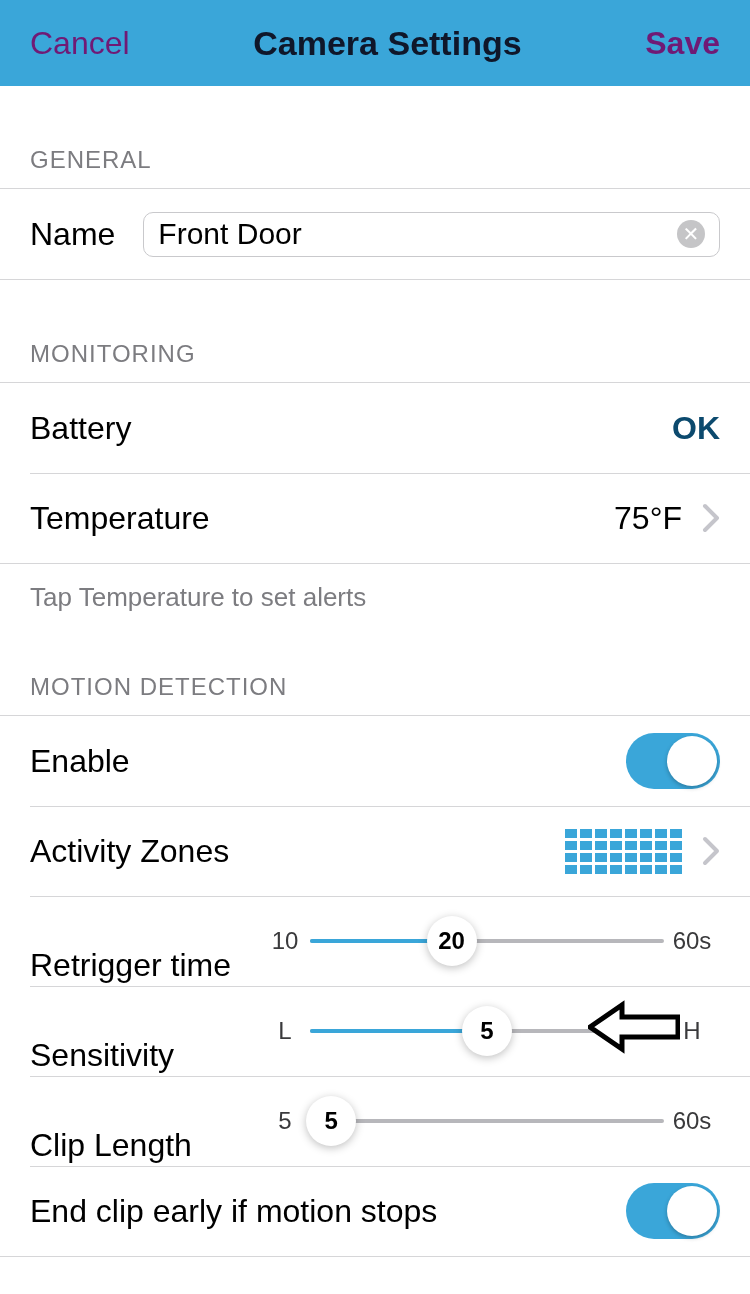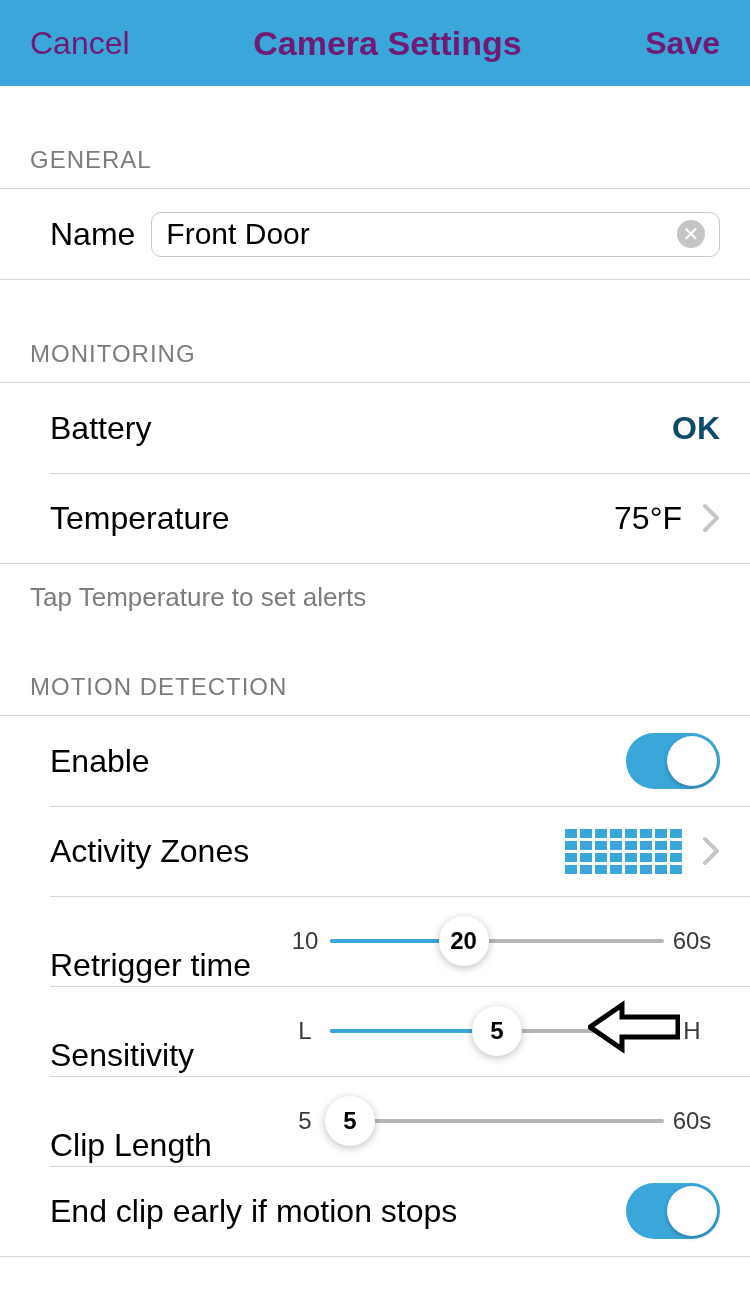--- a/index.html
+++ b/index.html
@@ -1,27 +1,27 @@
 <!DOCTYPE html>
 <html><head>
 <meta charset="utf-8">
 <style>
   * { box-sizing: border-box; margin: 0; padding: 0; }
   html, body { width: 750px; height: 1294px; font-family: -apple-system, "Helvetica Neue", Arial, sans-serif; background: #fff; color: #000; -webkit-font-smoothing: antialiased; }
   .header { background: #3aa6d9; height: 86px; display: flex; align-items: center; justify-content: space-between; padding: 0 30px; }
   .header .btn { color: #701a75; font-size: 32px; font-weight: 400; }
-  .header .title { color: #701a75; font-size: 34px; font-weight: 700; }
+  .header .title { color: #0f172a; font-size: 34px; font-weight: 700; }
   .header .save { font-weight: 700; }
   .section-header { color: #7c7c80; font-size: 24px; letter-spacing: 1px; padding: 60px 30px 14px 30px; text-transform: uppercase; }
-  .group { border-top: 1px solid #d6d6d8; border-bottom: 1px solid #d6d6d8; background: #fff; padding-left: 20px; }
+  .group { border-top: 1px solid #d6d6d8; border-bottom: 1px solid #d6d6d8; background: #fff; }
   .row { display: flex; align-items: center; padding: 0 30px; min-height: 90px; font-size: 32px; position: relative; }
   .row + .row::before { content: ""; position: absolute; top: 0; left: 30px; right: 0; height: 1px; background: #d6d6d8; }
   .label { flex: 0 0 auto; }
   .spacer { flex: 1 1 auto; }
-  .name-input-wrap { flex: 1; margin-left: 16px; border: 1px solid #c9c9cc; border-radius: 10px; height: 45px; display: flex; align-items: center; padding: 0 14px; }
+  .name-input-wrap { flex: 1; margin-left: 28px; border: 1px solid #c9c9cc; border-radius: 10px; height: 45px; display: flex; align-items: center; padding: 0 14px; }
   .name-input { flex: 1; border: none; outline: none; font-size: 30px; background: transparent; }
   .clear-btn { width: 28px; height: 28px; border-radius: 50%; background: #c5c5c7; display: flex; align-items: center; justify-content: center; color: #fff; font-size: 20px; line-height: 1; }
   .status-ok { color: #0c4a6e; font-size: 32px; font-weight: 700; }
   .value { color: #000; font-size: 32px; }
   .chevron { margin-left: 20px; color: #c5c5cb; }
   .chevron svg { display: block; }
   .footer-text { color: #7c7c80; font-size: 26px; padding: 18px 30px 0 30px; }
   .switch { width: 94px; height: 56px; border-radius: 28px; background: #3aa6d9; position: relative; }
   .switch .knob { position: absolute; width: 50px; height: 50px; border-radius: 50%; background: #fff; top: 3px; right: 3px; box-shadow: 0 2px 4px rgba(0,0,0,0.25); }
   .zone-grid { display: grid; grid-template-columns: repeat(8, 12px); grid-template-rows: repeat(4, 9px); gap: 3px; }

